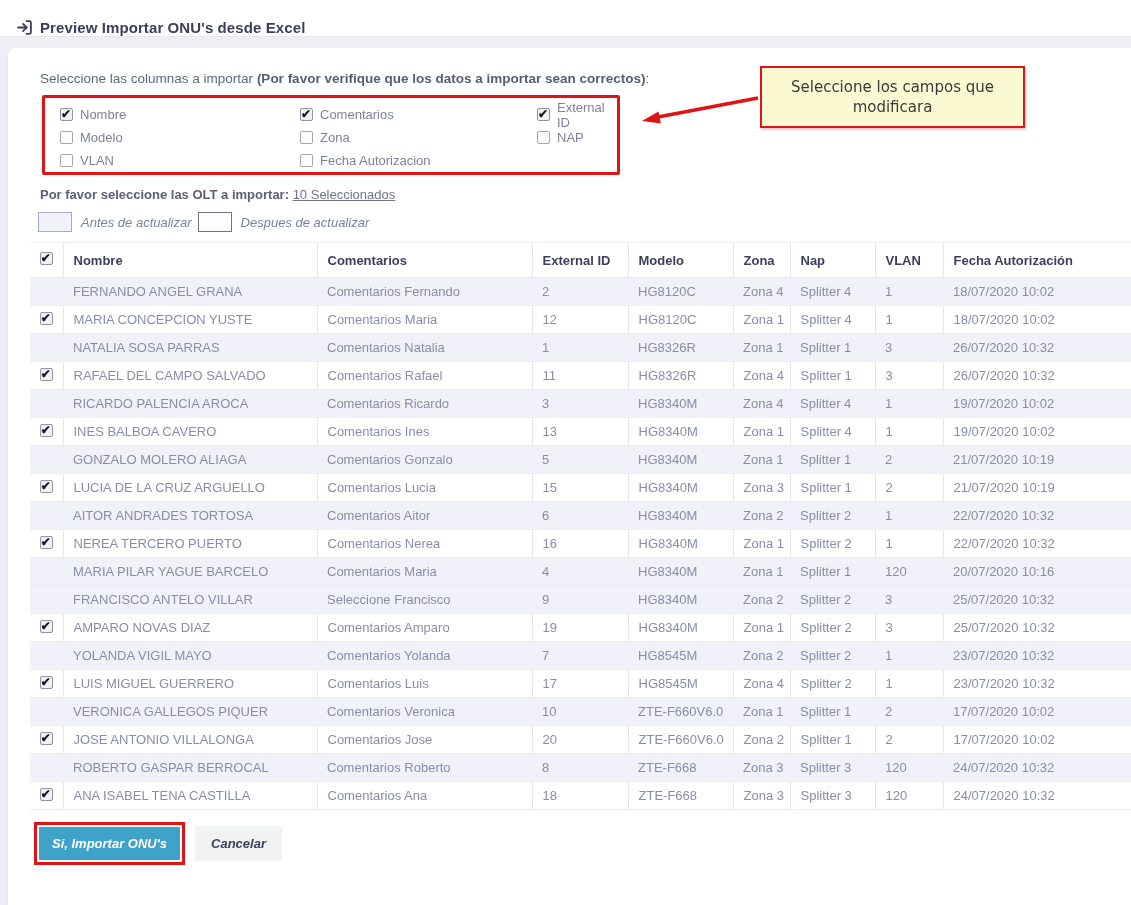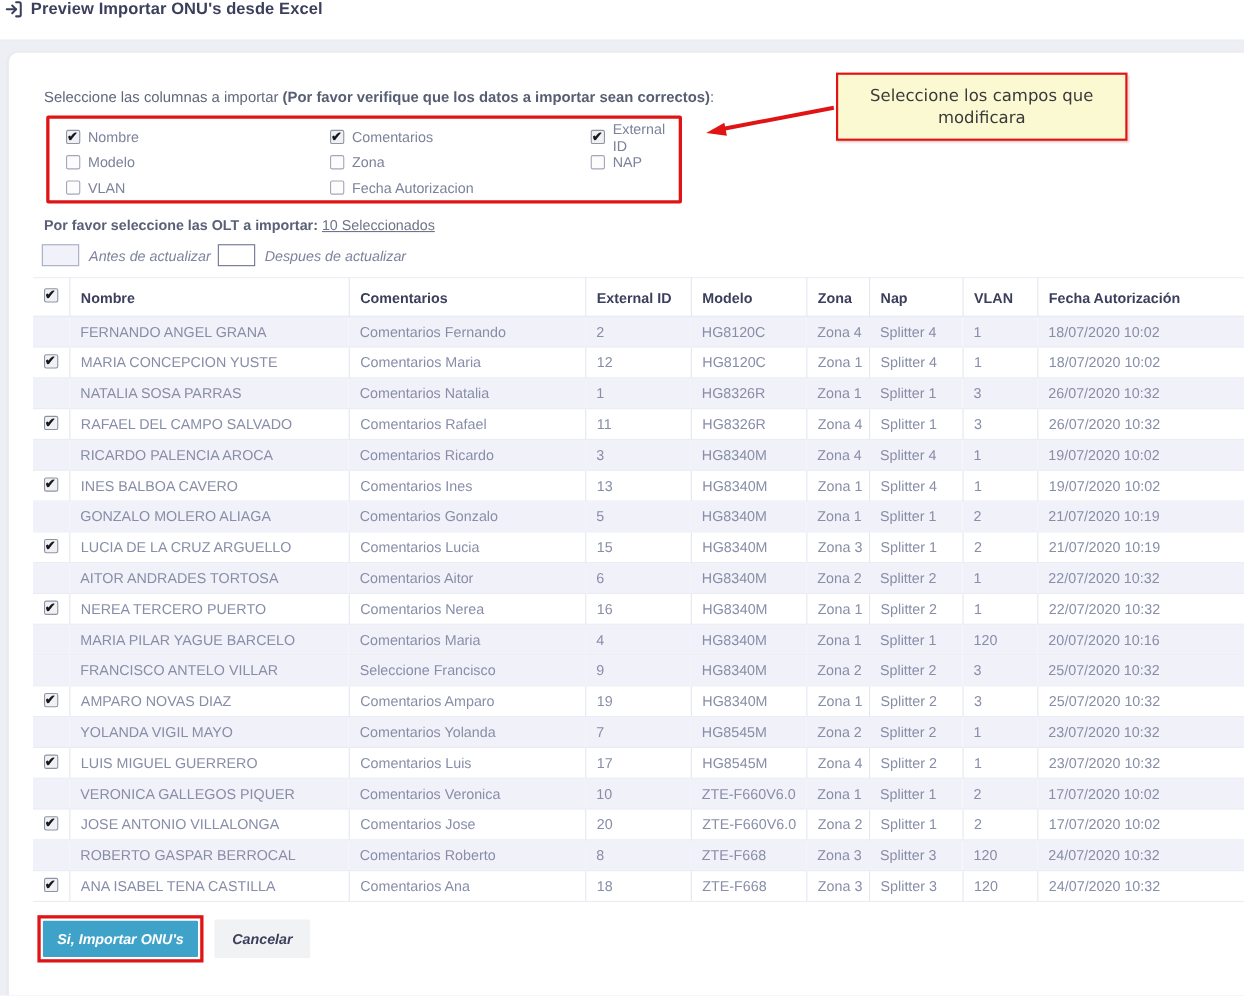--- a/index.html
+++ b/index.html
@@ -1,28 +1,28 @@
 <!DOCTYPE html>
 <html><head>
 <meta charset="utf-8">
 <style>
   * { margin:0; padding:0; box-sizing:border-box; }
   html,body { width:1131px; height:905px; overflow:hidden; }
   body { background:#edeff4; font-family:"Liberation Sans",sans-serif; }
 
   .topbar { height:37px; background:#ffffff; border-bottom:1px solid #e4e7ee;
-            display:flex; align-items:flex-start; padding:0 4px; }
+            display:flex; align-items:flex-end; padding:0 16px; }
   .title-wrap { display:flex; align-items:center; }
   .page-title { font-size:15px; font-weight:700; color:#3b3f5c; margin-left:7px; letter-spacing:.1px; }
 
   .card { position:relative; margin:11px 0 0 8px; width:1123px; height:857px;
           background:#ffffff; border-radius:8px 0 0 0; padding-top:20px;
           box-shadow:0 1px 4px rgba(31,45,61,.06); }
 
-  .instr { margin:13px 0 8px 32px; font-size:13.5px; color:#61687c; line-height:16px; }
+  .instr { margin:3px 0 8px 32px; font-size:13.5px; color:#61687c; line-height:16px; }
   .instr strong { font-weight:700; color:#575e73; }
 
   .redbox { margin-left:34px; width:578px; height:80px; border:3px solid #e01414;
             border-radius:2px; padding:5px 0 0 15px; }
   .cbx-grid { display:grid; grid-template-columns:240px 237px auto;
               grid-template-rows:repeat(3,23px); grid-auto-flow:column; }
   .cbx-item { display:flex; align-items:center; gap:7px; }
   .cbx-label { font-size:13px; color:#7d829b; }
 
   .cb { width:13px; height:13px; border:1px solid #a3a6b8; background:#fcfcfd;

